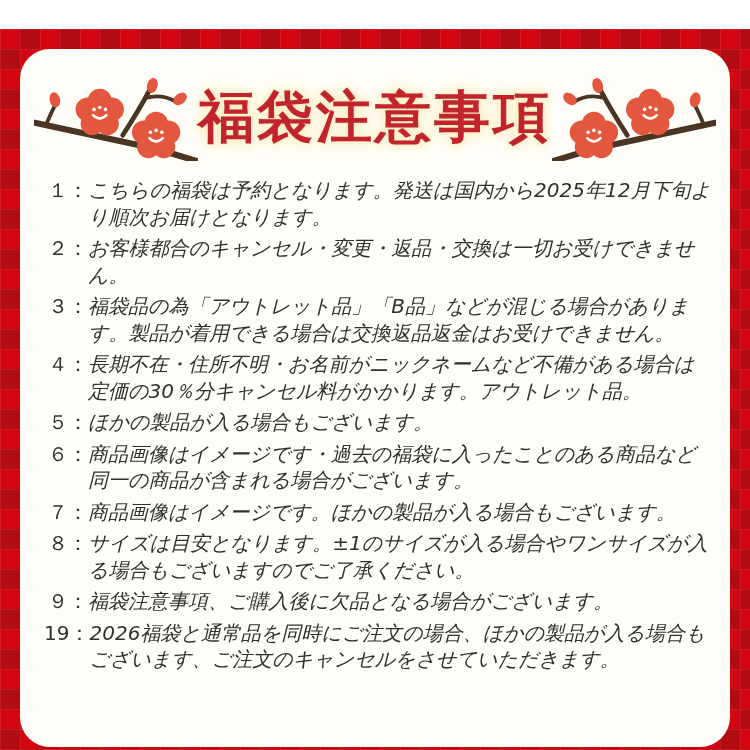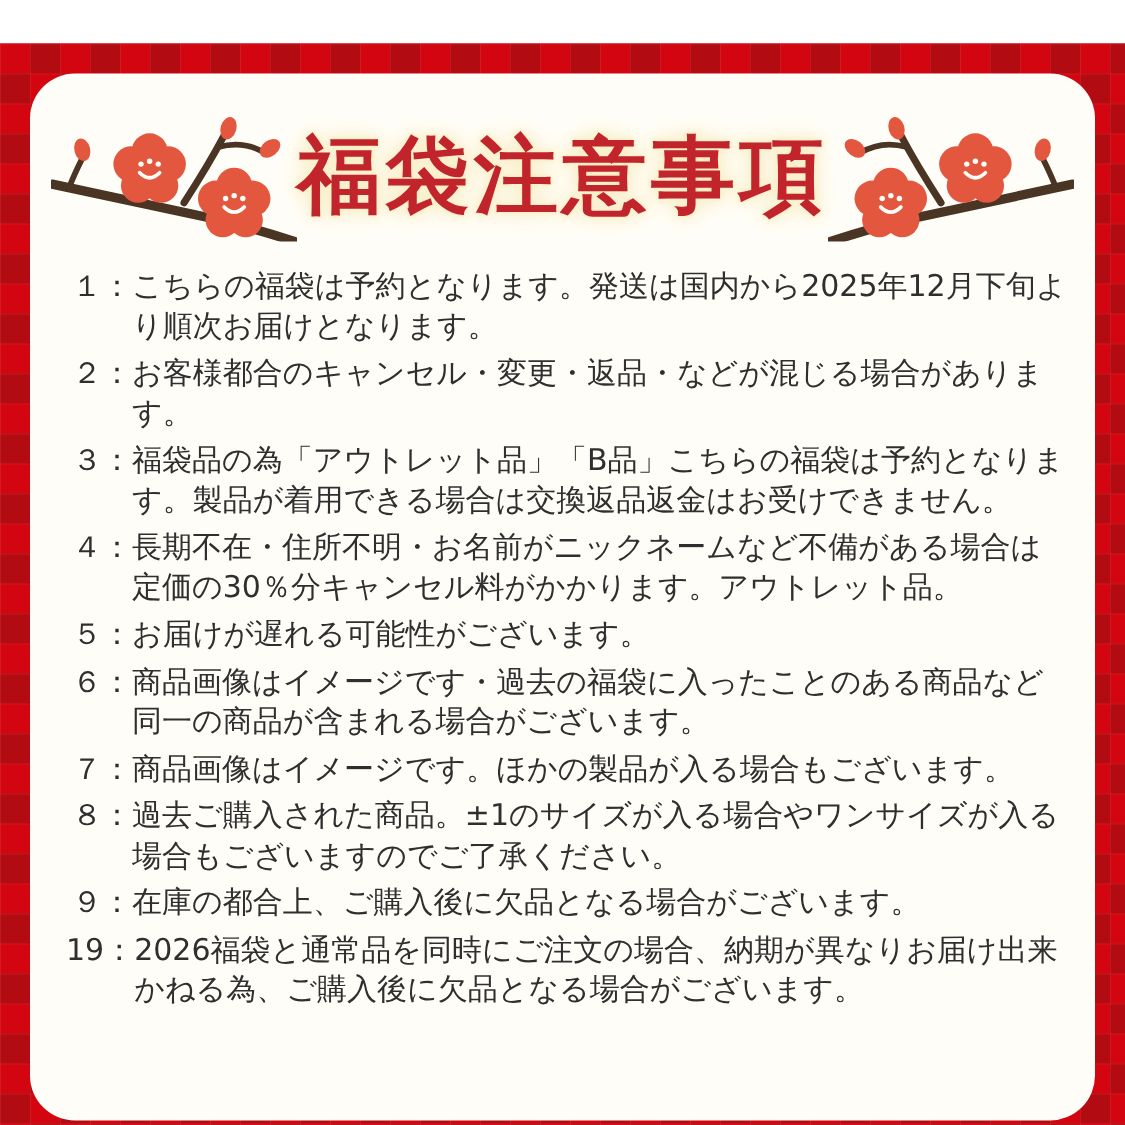--- a/index.html
+++ b/index.html
@@ -61,21 +61,21 @@
     display: flex;
     align-items: flex-start;
     margin-bottom: 5px;
   }
   .num {
     flex: 0 0 auto;
     min-width: 44px;
     text-align: right;
     white-space: nowrap;
   }
-  .txt { flex: 1 1 auto; }
+  .txt { flex: 1 1 auto; font-style: italic; }
 </style>
 </head>
 <body>
 
 <div class="page">
   <div class="card">
 
     <div class="header">
       <span class="deco left">
         <svg viewBox="0 0 170 90" xmlns="http://www.w3.org/2000/svg">
@@ -180,49 +180,49 @@
       </span>
     </div>
 
     <ol class="notes">
         <li class="note">
     <span class="num"><span>１</span><span>：</span></span>
     <span class="txt">こちらの福袋は予約となります。発送は国内から2025年12月下旬より順次お届けとなります。</span>
   </li>
         <li class="note">
     <span class="num"><span>２</span><span>：</span></span>
-    <span class="txt">お客様都合のキャンセル・変更・返品・などが混じる場合があります。</span>
+    <span class="txt">お客様都合のキャンセル・変更・返品・交換は一切お受けできません。</span>
   </li>
         <li class="note">
     <span class="num"><span>３</span><span>：</span></span>
-    <span class="txt">福袋品の為「アウトレット品」「B品」こちらの福袋は予約となります。製品が着用できる場合は交換返品返金はお受けできません。</span>
+    <span class="txt">福袋品の為「アウトレット品」「B品」などが混じる場合があります。製品が着用できる場合は交換返品返金はお受けできません。</span>
   </li>
         <li class="note">
     <span class="num"><span>４</span><span>：</span></span>
     <span class="txt">長期不在・住所不明・お名前がニックネームなど不備がある場合は定価の30％分キャンセル料がかかります。アウトレット品。</span>
   </li>
         <li class="note">
     <span class="num"><span>５</span><span>：</span></span>
-    <span class="txt">お届けが遅れる可能性がございます。</span>
+    <span class="txt">ほかの製品が入る場合もございます。</span>
   </li>
         <li class="note">
     <span class="num"><span>６</span><span>：</span></span>
     <span class="txt">商品画像はイメージです・過去の福袋に入ったことのある商品など同一の商品が含まれる場合がございます。</span>
   </li>
         <li class="note">
     <span class="num"><span>７</span><span>：</span></span>
     <span class="txt">商品画像はイメージです。ほかの製品が入る場合もございます。</span>
   </li>
         <li class="note">
     <span class="num"><span>８</span><span>：</span></span>
-    <span class="txt">過去ご購入された商品。±1のサイズが入る場合やワンサイズが入る場合もございますのでご了承ください。</span>
+    <span class="txt">サイズは目安となります。±1のサイズが入る場合やワンサイズが入る場合もございますのでご了承ください。</span>
   </li>
         <li class="note">
     <span class="num"><span>９</span><span>：</span></span>
-    <span class="txt">在庫の都合上、ご購入後に欠品となる場合がございます。</span>
+    <span class="txt">福袋注意事項、ご購入後に欠品となる場合がございます。</span>
   </li>
         <li class="note">
     <span class="num"><span>19</span><span>：</span></span>
-    <span class="txt">2026福袋と通常品を同時にご注文の場合、納期が異なりお届け出来かねる為、ご購入後に欠品となる場合がございます。</span>
+    <span class="txt">2026福袋と通常品を同時にご注文の場合、ほかの製品が入る場合もございます、ご注文のキャンセルをさせていただきます。</span>
   </li>
       </ol>
   </div>
 </div>
 
 </body></html>

